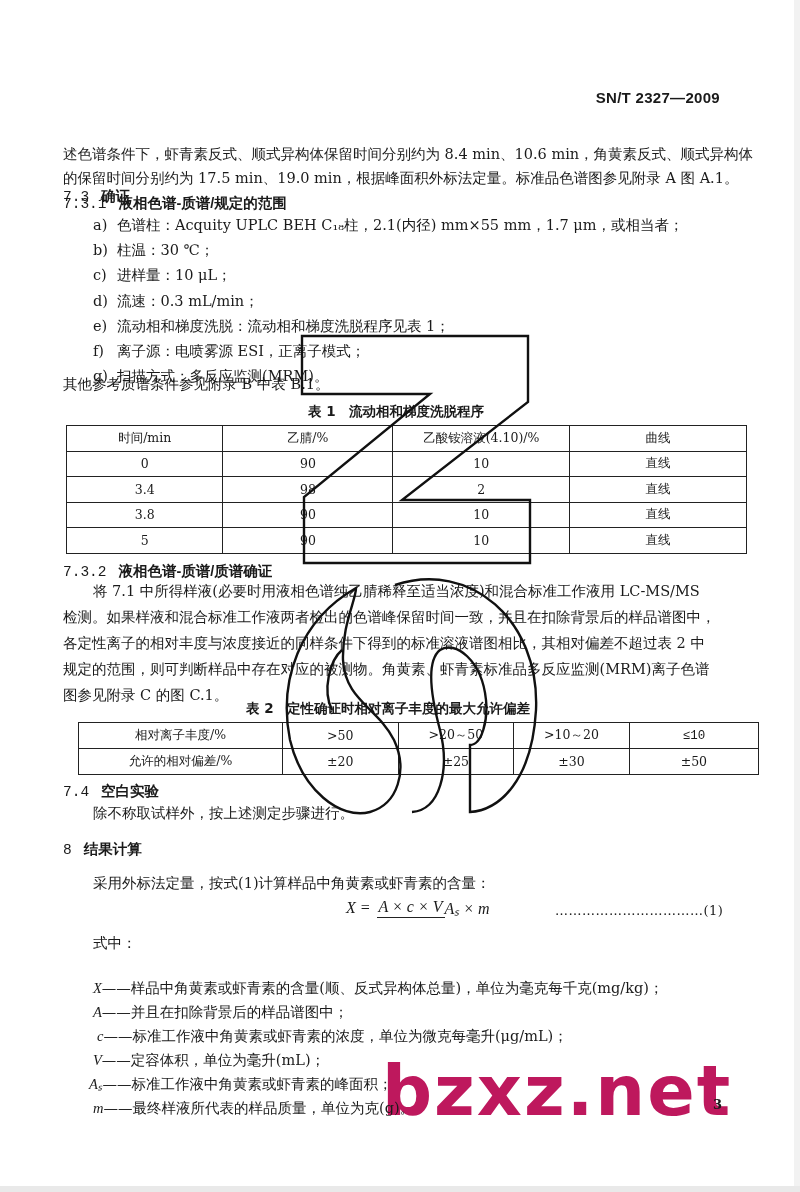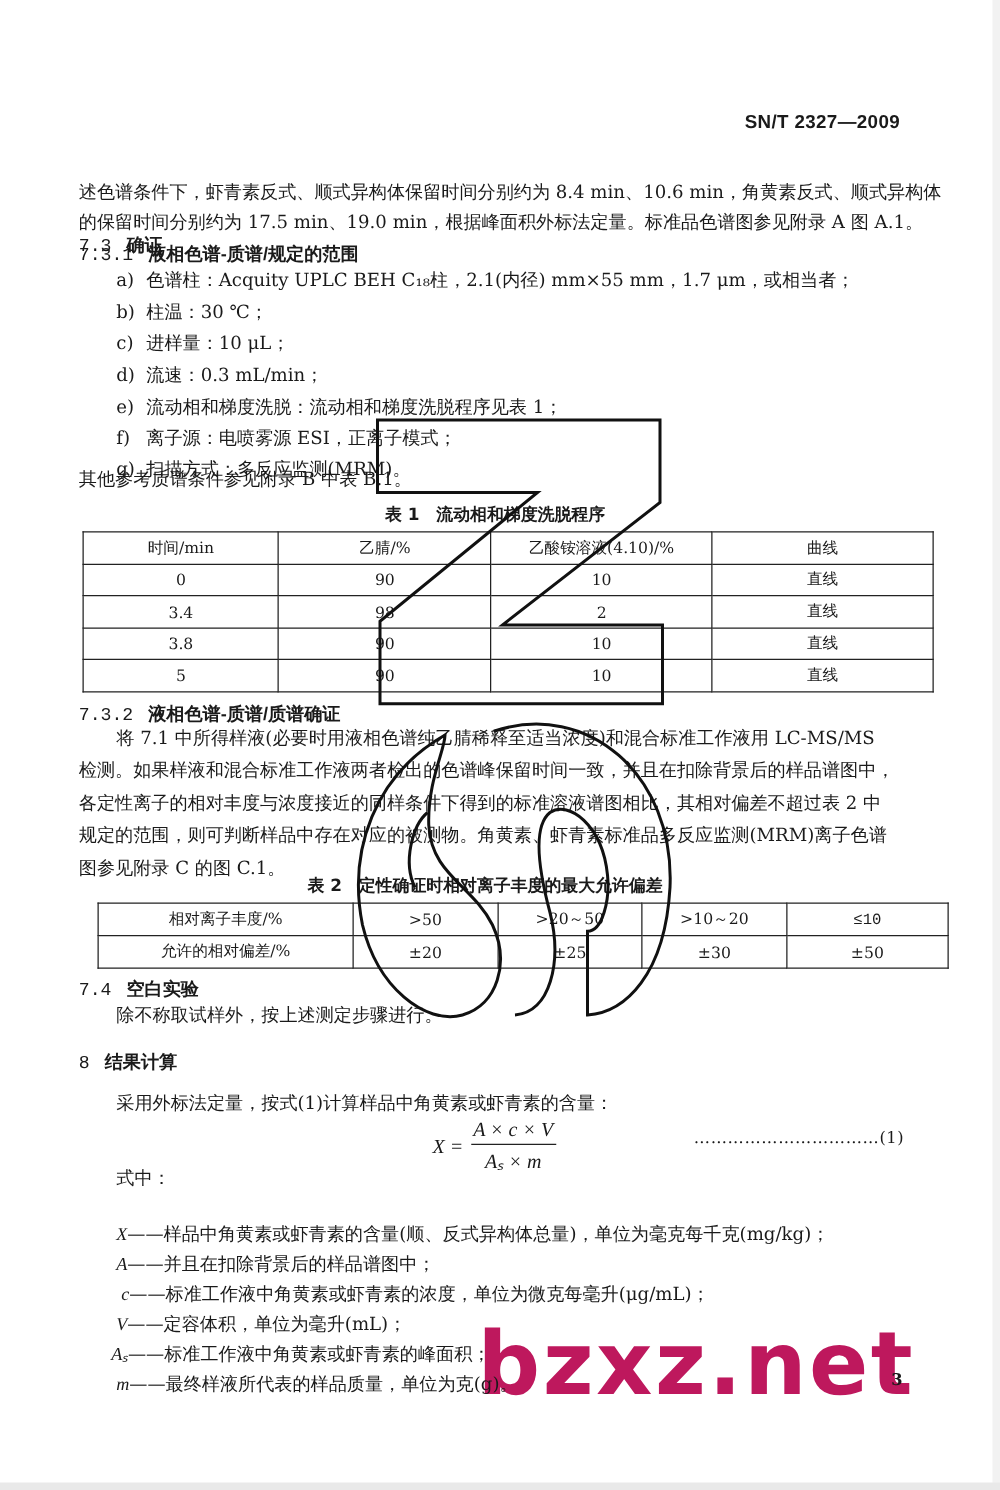--- a/index.html
+++ b/index.html
@@ -17,21 +17,21 @@
   .list .li { white-space: nowrap; }
   .list .lbl { display: inline-block; width: 24px; }
   .caption { position: absolute; font-family: "DejaVu Sans", sans-serif; font-weight: bold; font-size: 13.5px; white-space: nowrap; }
   table.t { position: absolute; border-collapse: collapse; font-size: 12.5px; }
   table.t td, table.t th { border: 1.4px solid #222; text-align: center; font-weight: normal; padding: 0; }
   .t1 { left: 66px; top: 425px; width: 681px; }
   .t1 td, .t1 th { height: 24.5px; }
   .t2 { left: 66px; top: 722px; width: 681px; margin-left: 12px; }
   .t2 td { height: 25px; }
   .formula { position: absolute; left: 346px; top: 896px; font-family: "Liberation Serif", serif; font-style: italic; font-size: 16px; display: flex; align-items: center; }
-  .frac { display: inline-flex; flex-direction: column; align-items: center; margin-left: 6px; }
+  .frac { display: inline-flex; flex-direction: row; align-items: center; margin-left: 6px; }
   .frac .num-f { border-bottom: 1px solid #222; padding: 0 2px 1px; }
   .frac .den-f { padding-top: 1px; }
   .eqno { position: absolute; left: 555px; top: 903px; font-size: 13px; white-space: nowrap; letter-spacing: 0.5px; }
   .vars { position: absolute; left: 93px; top: 954px; font-size: 14.5px; line-height: 24px; }
   .vars .v { white-space: nowrap; }
   .vars .sym { font-family: "Liberation Serif", serif; font-style: italic; }
   .pageno { position: absolute; left: 713px; top: 1097px; font-size: 13px; font-weight: bold; }
   .wm-text { position: absolute; left: 382px; top: 1050px; font-family: "DejaVu Sans", sans-serif; font-weight: bold; font-size: 70px; color: #be185d; letter-spacing: 2px; }
   .wm-svg { position: absolute; left: 0; top: 0; pointer-events: none; }
   .bottom-bar { position: absolute; left: 0; top: 1186px; width: 800px; height: 6px; background: #e9e9e9; }

